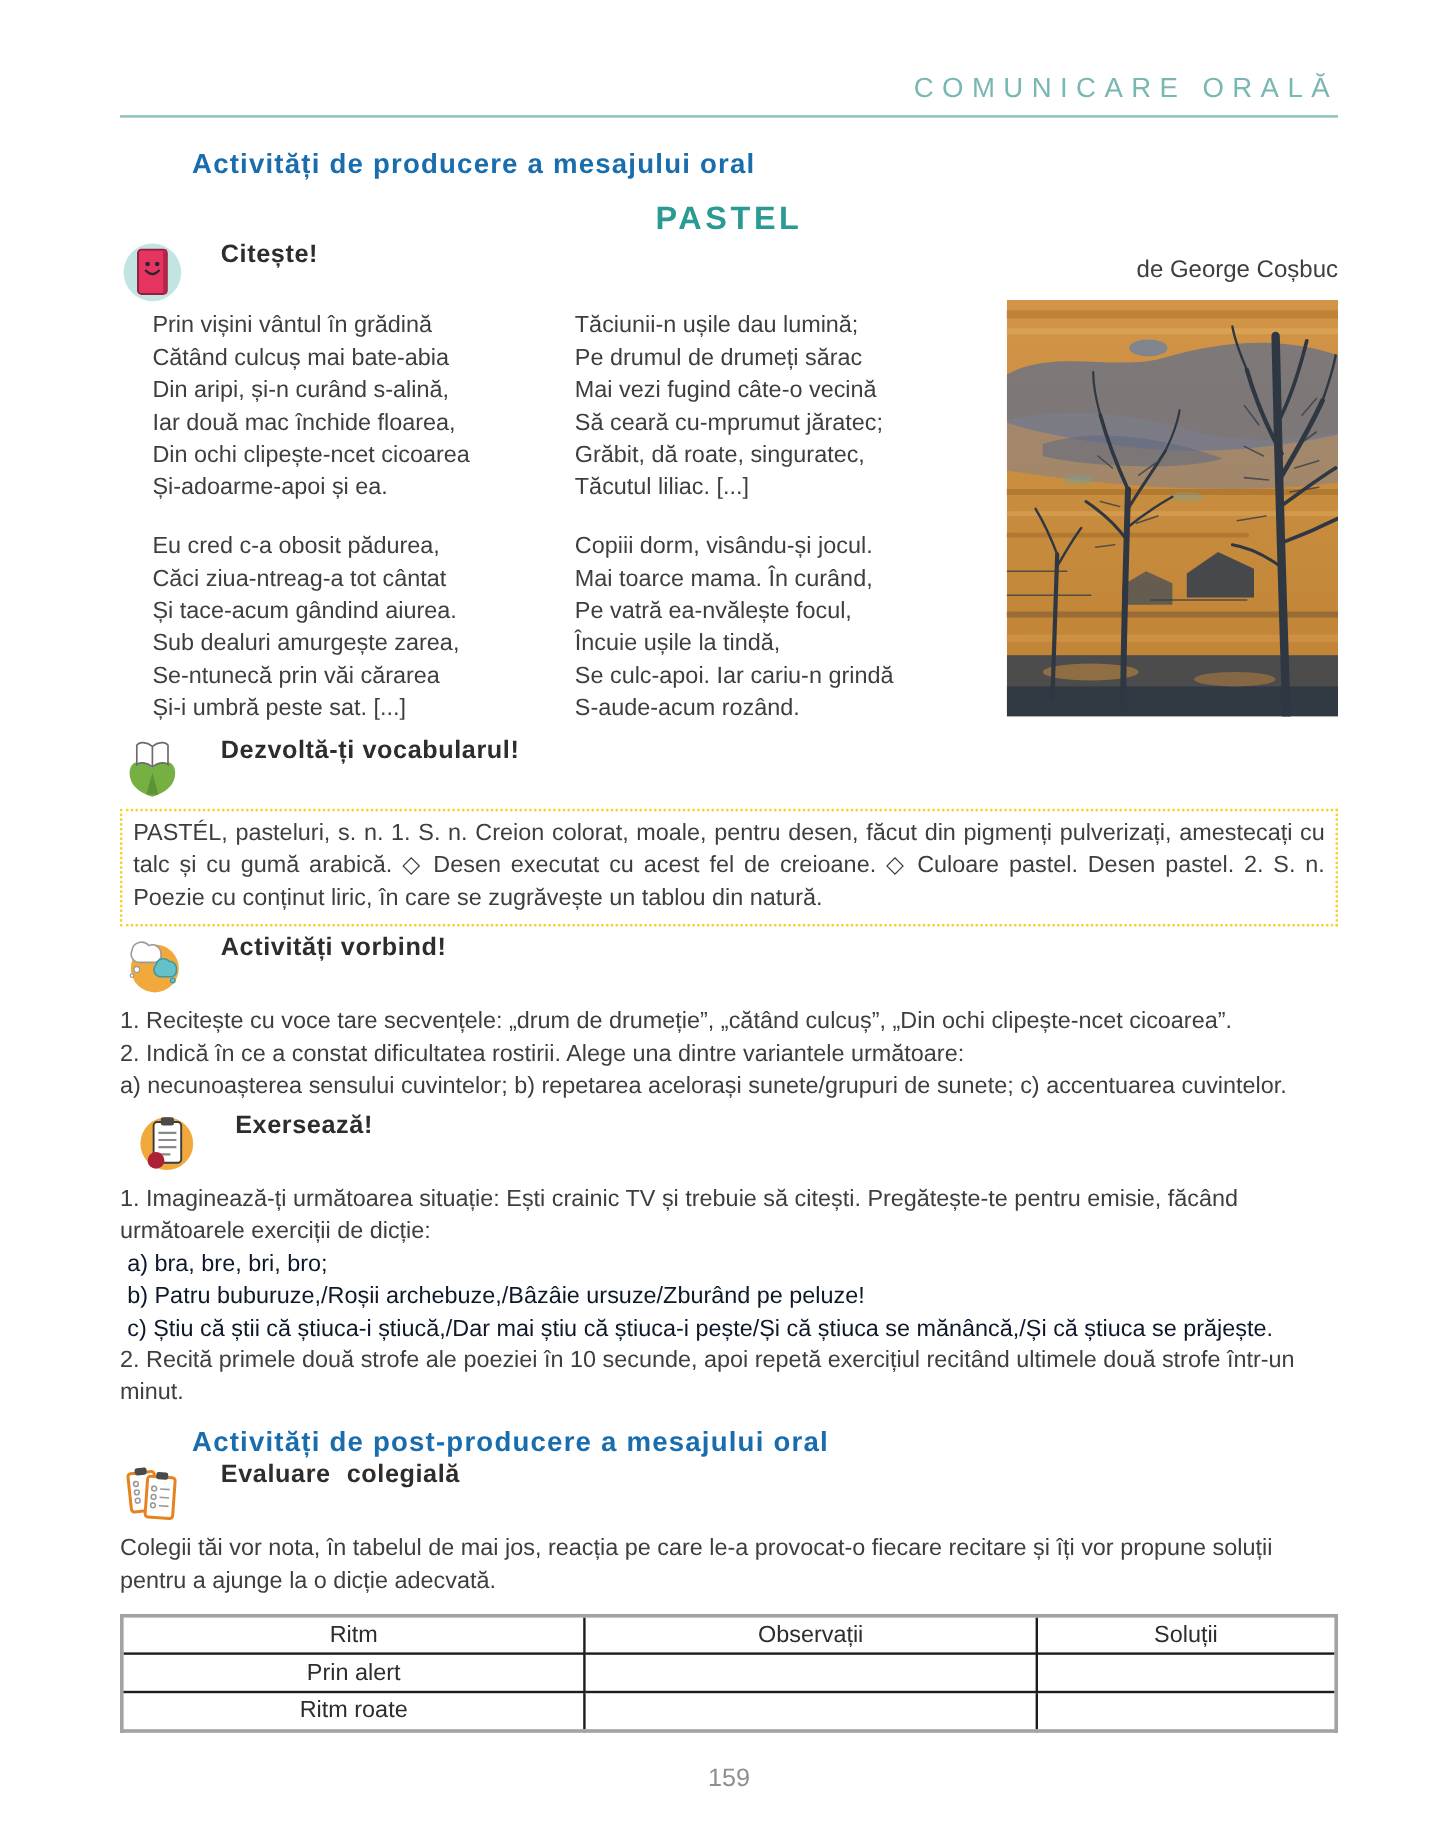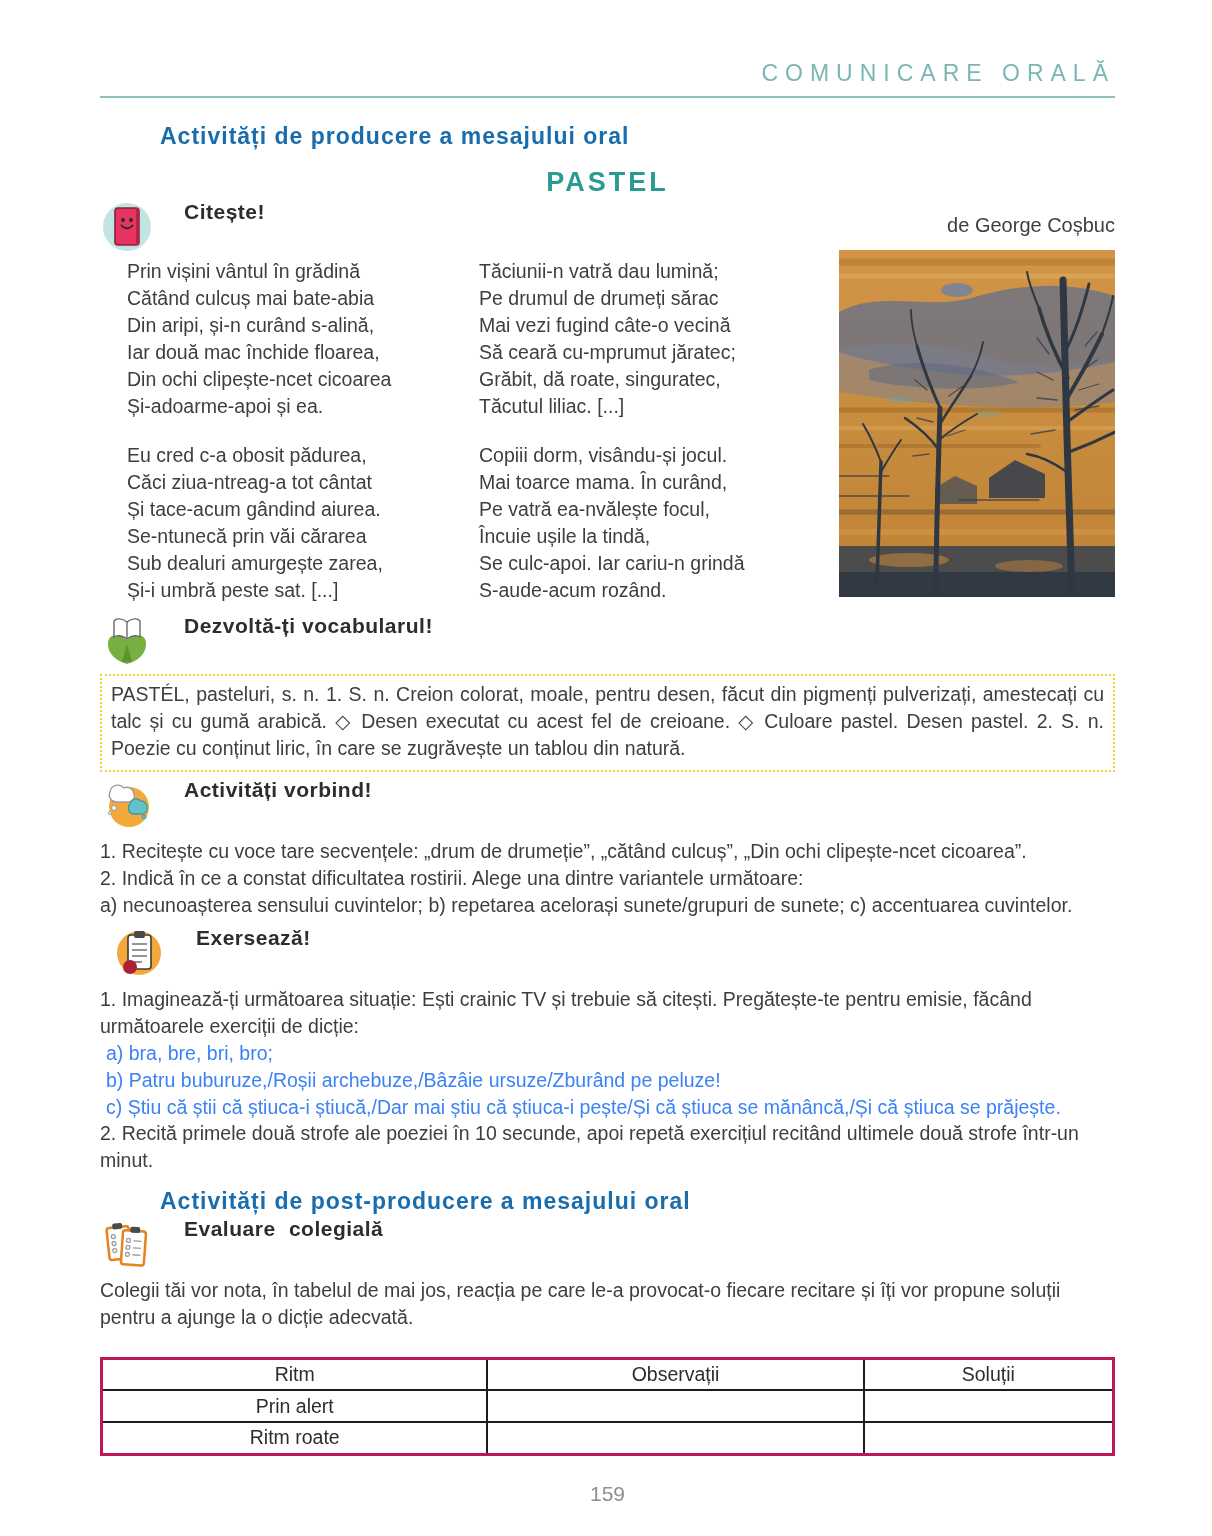--- a/index.html
+++ b/index.html
@@ -40,27 +40,27 @@
   .poem-col1 { margin-left:27px; width:341px; }
   .poem-col2 { width:349px; }
   .painting { width:276px; height:347px; margin-top:-8px; flex:0 0 276px; }
 
   .dict-box {
     margin-top:6px; border:2px dotted #f2d22e; padding:5px 9px 8px 9px;
     font-size:19.5px; line-height:27px; text-align:justify;
   }
 
   .para-list p { font-size:19.5px; line-height:26.8px; }
-  .purple { color:#3b82f6; padding-left:6px; }
+  .purple { color:#0f172a; padding-left:6px; }
 
   .mt6 { margin-top:6px; } .mt8 { margin-top:8px; } .mt2 { margin-top:2px; }
 
   table.eval {
-    width:100%; margin-top:26px; border-collapse:collapse;
-    border:3px solid #be185d;
+    width:100%; margin-top:14px; border-collapse:collapse;
+    border:3px solid #a3a3a3;
   }
   table.eval th, table.eval td {
     border:2px solid #1d1d1d; height:32px; text-align:center;
     font-size:19.5px; font-weight:normal; color:#2d2d2d; padding:0 6px;
   }
   .page-num { margin-top:26px; text-align:center; font-size:21px; color:#8f8f8f; }
 </style>
 </head>
 <body>
 
@@ -95,28 +95,28 @@
           <p>Cătând culcuș mai bate-abia</p>
           <p>Din aripi, și-n curând s-alină,</p>
           <p>Iar două mac închide floarea,</p>
           <p>Din ochi clipește-ncet cicoarea</p>
           <p>Și-adoarme-apoi și ea.</p>
       </div>
       <div class="stanza">
         <p>Eu cred c-a obosit pădurea,</p>
           <p>Căci ziua-ntreag-a tot cântat</p>
           <p>Și tace-acum gândind aiurea.</p>
+          <p>Sub dealuri amurgește zarea,</p>
           <p>Se-ntunecă prin văi cărarea</p>
-          <p>Sub dealuri amurgește zarea,</p>
           <p>Și-i umbră peste sat. [...]</p>
       </div>
     </div>
     <div class="poem-col poem-col2">
       <div class="stanza">
-        <p>Tăciunii-n vatră dau lumină;</p>
+        <p>Tăciunii-n ușile dau lumină;</p>
           <p>Pe drumul de drumeți sărac</p>
           <p>Mai vezi fugind câte-o vecină</p>
           <p>Să ceară cu-mprumut jăratec;</p>
           <p>Grăbit, dă roate, singuratec,</p>
           <p>Tăcutul liliac. [...]</p>
       </div>
       <div class="stanza">
         <p>Copiii dorm, visându-și jocul.</p>
           <p>Mai toarce mama. În curând,</p>
           <p>Pe vatră ea-nvălește focul,</p>

